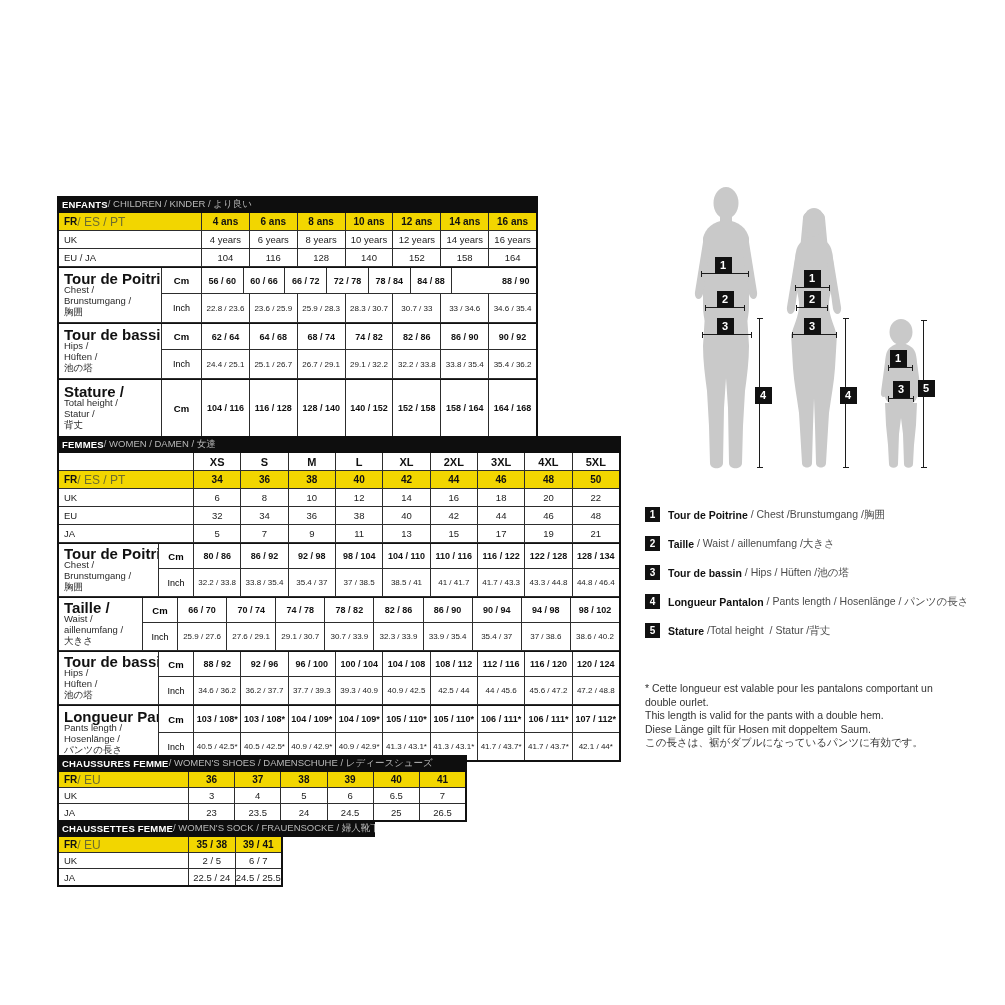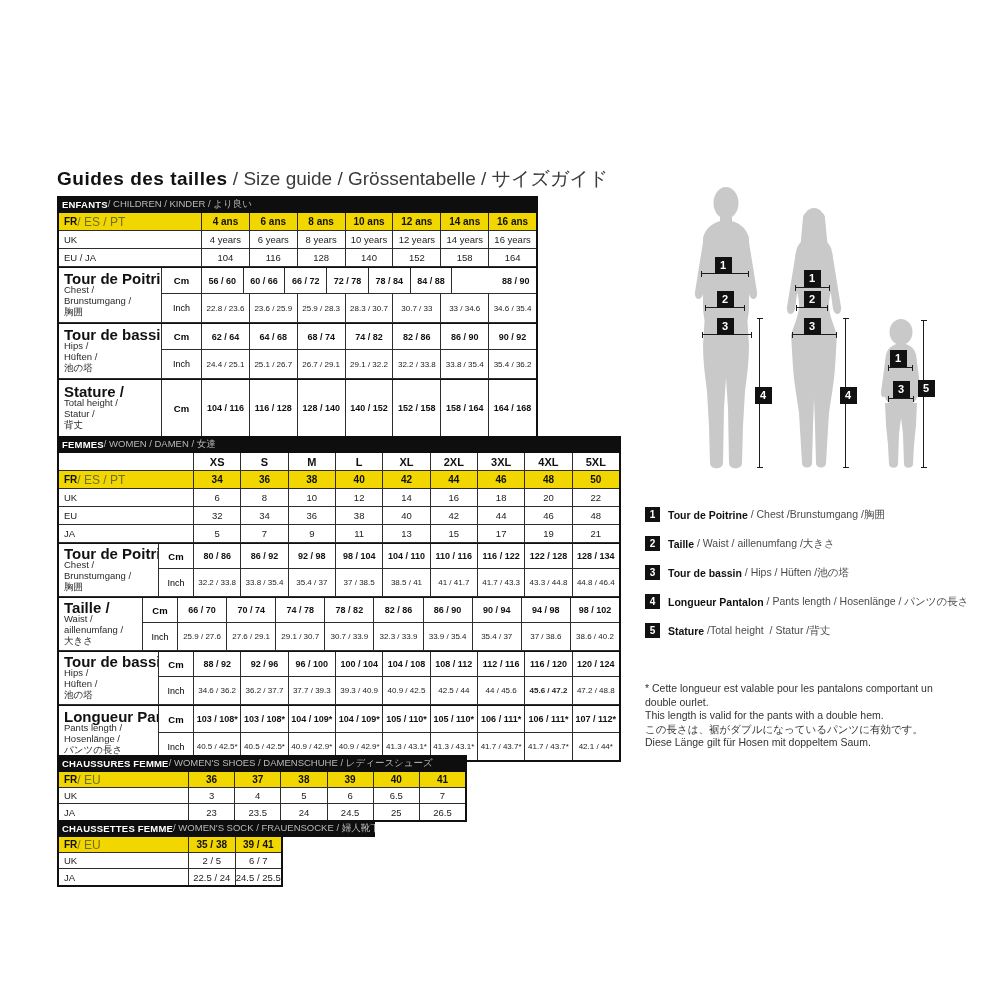--- a/index.html
+++ b/index.html
@@ -55,21 +55,20 @@
   .lg-bold{font-weight:700;font-size:10.5px;color:#111;white-space:pre}
   .lg-rest{font-weight:400;font-size:10.5px;color:#4a4a4a;white-space:pre}
 
   .footnote{position:absolute;left:645px;top:682px;width:345px;font-size:10.5px;line-height:13.5px;color:#333}
 </style>
 </head>
 <body>
 
 <div class="page">
 
-  <h1 class="title"><span class="t-bold">Guides des tailles</span><span class="t-rest"> / Size guide / Grössentabelle / サイズガイド</span></h1>
 
   <div id="tables-root"></div>
 
   <div class="figures">
     <svg style="left:43px;top:16px" width="66" height="286" viewBox="0 0 66 286">
       <ellipse class="sil" cx="33" cy="17" rx="12.5" ry="16"></ellipse>
       <rect class="sil" x="27" y="28" width="12" height="10"></rect>
       <path class="sil" d="M33,34 C20,35 12,43 10,52 L10,120 C10,134 14,144 22,148 L44,148 C52,144 56,134 56,120 L56,52 C54,43 46,35 33,34 Z"></path>
       <path class="sil" d="M11,50 L2,106 C1,114 8,116 10,108 L17,62 Z"></path>
       <path class="sil" d="M55,50 L64,106 C65,114 58,116 56,108 L49,62 Z"></path>
@@ -141,22 +140,22 @@
         <span class="lg-badge">5</span>
         <span class="lg-bold">Stature</span>
         <span class="lg-rest"> /Total height  / Statur /背丈</span>
       </div>
   </div>
 
   <div class="footnote">
     <div>* Cette longueur est valable pour les pantalons comportant un</div>
     <div>double ourlet.</div>
     <div>This length is valid for the pants with a double hem.</div>
+    <div>Diese Länge gilt für Hosen mit doppeltem Saum.</div>
     <div>この長さは、裾がダブルになっているパンツに有効です。</div>
-    <div>Diese Länge gilt für Hosen mit doppeltem Saum.</div>
   </div>
 
 <div class="tbl" style="left: 57px; top: 196px; width: 481px;">
       <div class="bar">
         <span class="bar-bold">ENFANTS</span>
         <span class="bar-rest"> / CHILDREN / KINDER / より良い</span>
       </div>
       <div class="tb-body">
         <div class="trow yellow" style="height: 18px;">
           <div class="cell lab" style="width: 143px; flex: 0 0 auto;">
@@ -432,21 +431,21 @@
             </div>
             <div class="gsub" style="height: 27px;">
               <div class="cell unit-r" style="width: 35px; flex: 0 0 auto;">Inch</div>
               <div class="cell v-inch" style="flex: 1 1 0px;">34.6 / 36.2</div>
               <div class="cell v-inch" style="flex: 1 1 0px;">36.2 / 37.7</div>
               <div class="cell v-inch" style="flex: 1 1 0px;">37.7 / 39.3</div>
               <div class="cell v-inch" style="flex: 1 1 0px;">39.3 / 40.9</div>
               <div class="cell v-inch" style="flex: 1 1 0px;">40.9 / 42.5</div>
               <div class="cell v-inch" style="flex: 1 1 0px;">42.5 / 44</div>
               <div class="cell v-inch" style="flex: 1 1 0px;">44 / 45.6</div>
-              <div class="cell v-inch" style="flex: 1 1 0px; font-weight: bold;">45.6 / 47.2</div>
+              <div class="cell v-inch" style="flex: 1 1 0px;">45.6 / 47.2</div>
               <div class="cell v-inch" style="flex: 1 1 0px;">47.2 / 48.8</div>
             </div>
           </div>
         </div>
         <div class="tgroup">
           <div class="cell glabel" style="width: 100px; flex: 0 0 auto;">
             <div class="gl-b">Longueur Pantalon /</div>
             <div class="gl-r">Pants length /</div>
             <div class="gl-r">Hosenlänge /</div>
             <div class="gl-r">パンツの長さ</div>

